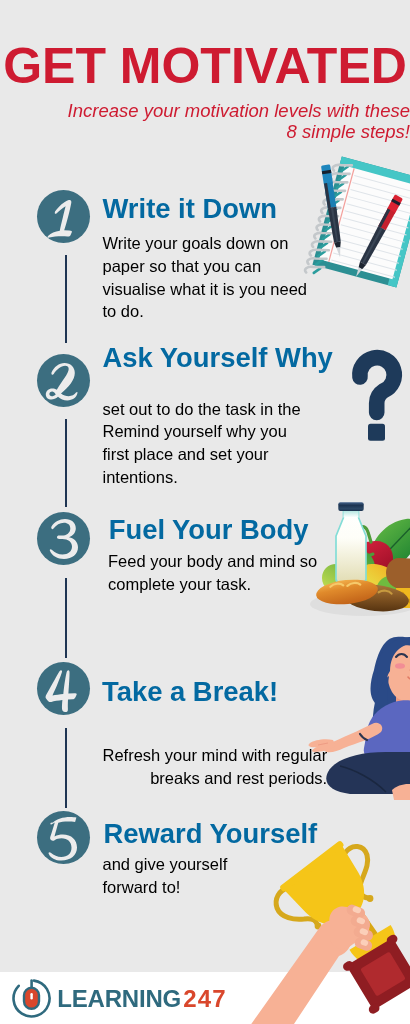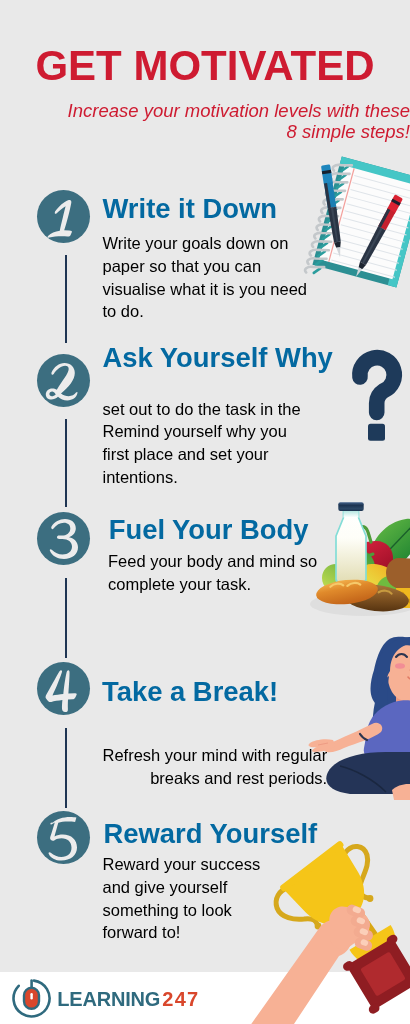--- a/index.html
+++ b/index.html
@@ -2,35 +2,35 @@
 <html><head>
 <meta charset="utf-8">
 <style>
   html,body{margin:0;padding:0;}
   body{width:410px;height:1024px;overflow:hidden;background:#ffffff;
        font-family:"Liberation Sans",sans-serif;-webkit-font-smoothing:antialiased;}
   .page{position:relative;width:410px;height:1024px;background:#e9e9e9;overflow:hidden;}
   .whitebar{position:absolute;left:0;top:972px;width:410px;height:52px;background:#fff;}
 
   .title{position:absolute;left:0;top:45px;width:410px;text-align:center;
-    font-size:42px;font-weight:700;color:#ce1b31;letter-spacing:0px;line-height:42px;}
+    font-size:50px;font-weight:700;color:#ce1b31;letter-spacing:0px;line-height:42px;}
   .sub{position:absolute;left:0;top:101px;width:410px;text-align:right;
     font-size:18.5px;font-style:italic;font-weight:400;color:#ce1b31;line-height:20.5px;}
   .circle{position:absolute;width:53px;height:53px;border-radius:50%;background:#3c6e80;}
   .num{position:absolute;width:53px;height:53px;display:flex;align-items:center;justify-content:center;
        color:#f0f0f0;}
   .connector{position:absolute;width:2px;background:#1f3553;left:64.5px;}
 
   .h{position:absolute;font-size:27.4px;font-weight:700;color:#0369a1;line-height:28px;white-space:nowrap;}
   .b{position:absolute;font-size:16.5px;color:#000000;line-height:22.8px;white-space:nowrap;}
 
   
   .ill{position:absolute;}
   .logo{position:static;}
-  .logotext{position:absolute;left:57.3px;top:986.6px;font-size:20px;font-weight:700;
+  .logotext{position:absolute;left:57.3px;top:986.6px;font-size:24px;font-weight:700;
     letter-spacing:-0.2px;color:#2f6a7e;line-height:24px;white-space:nowrap;}
   .logotext .accent{color:#d9472c;letter-spacing:1.2px;margin-left:2.2px;}
 </style>
 </head>
 <body>
 
 <div class="page">
 
   <div class="title">GET MOTIVATED</div>
   <div class="sub">
@@ -95,23 +95,21 @@
   </div>
 
   <div class="circle" style="left:36.5px;top:811.3px;"></div>
   <div class="num" style="left:36.5px;top:811.3px;">
       <svg viewBox="0 0 53 53" width="53" height="53" aria-hidden="true">
         <path fill="#ececec" d="M16.0 11.5 C19.5 8.2 26.0 6.0 33.0 6.0 C35.5 6.0 37.8 6.2 39.4 6.5 L38.1 11.0 C36.2 10.7 33.6 10.5 31.0 10.5 C27.0 10.5 23.6 11.0 21.3 11.8 C20.0 16.4 18.5 21.8 17.5 25.4 C20.2 24.2 23.0 23.6 25.8 23.6 C34.5 23.6 40.0 29.0 40.0 36.6 C40.0 44.4 33.6 49.6 24.3 49.6 C18.3 49.6 13.6 47.0 11.8 43.0 C11.0 41.2 12.4 40.5 13.8 41.8 C16.8 44.5 20.5 46.0 24.3 46.0 C30.6 46.0 34.5 42.5 34.5 36.8 C34.5 31.0 30.6 27.3 24.5 27.3 C21.8 27.3 19.5 28.0 17.6 29.2 C16.2 30.1 15.0 29.8 14.0 29.0 C13.0 28.2 12.9 27.1 13.4 25.6 C15.0 20.8 16.5 15.6 17.8 11.4 C16.5 12.0 15.5 12.6 14.8 13.2 C13.6 14.2 12.8 13.0 13.8 11.8 Z"></path>
       </svg>
     </div>
   <div class="h" style="left:103.5px;top:820.2px;">Reward Yourself</div>
   <div class="b" style="left:102.5px;top:853px;">
-    <div>Reward your success</div>
     <div>and give yourself</div>
-    <div>something to look</div>
     <div>forward to!</div>
   </div>
 
   <svg class="ill" width="120" height="150" viewBox="290 145 120 150" style="left:290px;top:145px;">
  <g transform="translate(342.5,157.8) rotate(15.2)">
   <path d="M-1 -1 L86 -1 L86 111 L-1 111 Z" fill="#2c8f93"></path>
   <path d="M-1 -1 L86 -1 L86 8 L-1 8 Z" fill="#45c6c6"></path>
   <path d="M77 -1 L86 -1 L86 111 L77 111 Z" fill="#45c6c6"></path>
   <rect x="4" y="7" width="76" height="97" fill="#fcfcfc"></rect>
   <g stroke="#dfe4e9" stroke-width="1">

